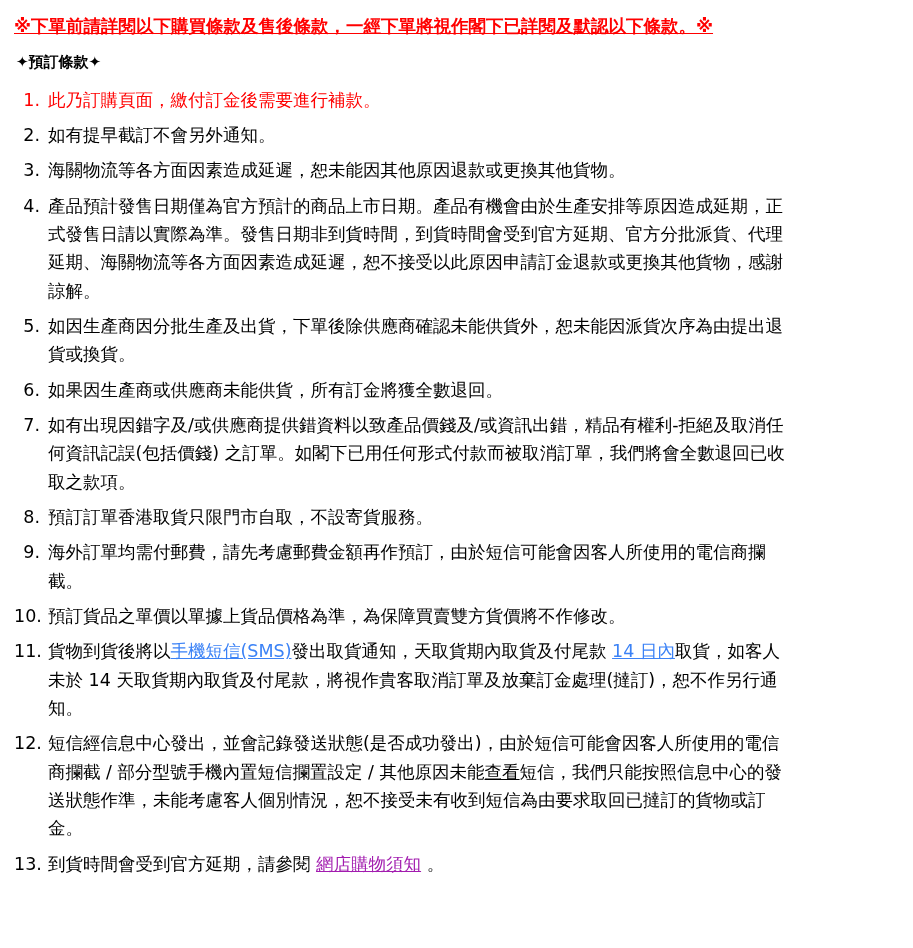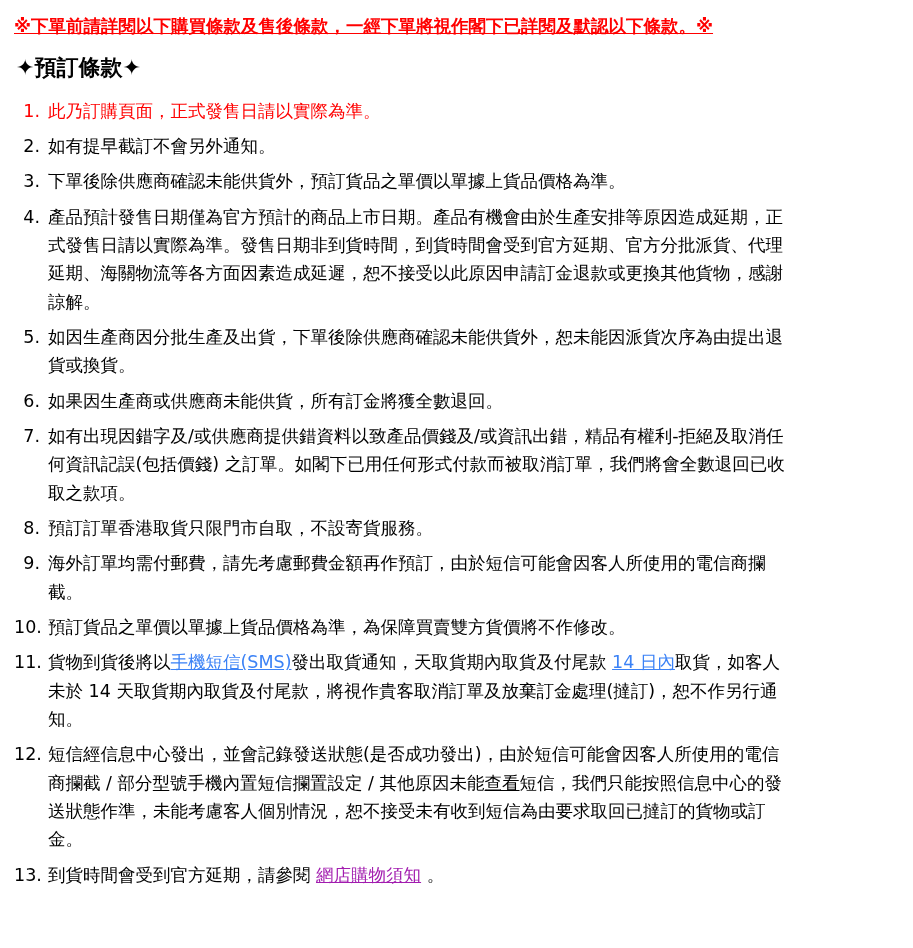--- a/index.html
+++ b/index.html
@@ -23,21 +23,21 @@
     font-weight: bold;
     font-size: 17.5px;
     text-decoration: underline;
     letter-spacing: 0px;
     line-height: 1.4;
     margin: 4px 0 14px 0;
     white-space: nowrap;
   }
   .section-title {
     font-weight: bold;
-    font-size: 22px;
+    font-size: 15px;
     margin: 0 0 14px 2px;
   }
   ol.terms {
     list-style: none;
     margin: 0;
     padding: 0;
     counter-reset: term;
   }
   ol.terms > li {
     position: relative;
@@ -78,23 +78,23 @@
 </head>
 <body>
 
 <div class="page">
 
   <div class="headline">※下單前請詳閱以下購買條款及售後條款，一經下單將視作閣下已詳閱及默認以下條款。※</div>
 
   <div class="section-title">✦預訂條款✦</div>
 
   <ol class="terms" id="terms-list">
-      <li class="red"><span class="txt">此乃訂購頁面，正式發售日請以實際為準。</span></li>
+      <li class="red"><span class="txt">此乃訂購頁面，繳付訂金後需要進行補款。</span></li>
       <li><span class="txt">如有提早截訂不會另外通知。</span></li>
-      <li><span class="txt">下單後除供應商確認未能供貨外，預訂貨品之單價以單據上貨品價格為準。</span></li>
+      <li><span class="txt">海關物流等各方面因素造成延遲，恕未能因其他原因退款或更換其他貨物。</span></li>
       <li><span class="txt">產品預計發售日期僅為官方預計的商品上市日期。產品有機會由於生產安排等原因造成延期，正式發售日請以實際為準。發售日期非到貨時間，到貨時間會受到官方延期、官方分批派貨、代理延期、海關物流等各方面因素造成延遲，恕不接受以此原因申請訂金退款或更換其他貨物，感謝諒解。</span></li>
       <li><span class="txt">如因生產商因分批生產及出貨，下單後除供應商確認未能供貨外，恕未能因派貨次序為由提出退貨或換貨。</span></li>
       <li><span class="txt">如果因生產商或供應商未能供貨，所有訂金將獲全數退回。</span></li>
       <li><span class="txt">如有出現因錯字及/或供應商提供錯資料以致產品價錢及/或資訊出錯，精品有權利-拒絕及取消任何資訊記誤(包括價錢) 之訂單。如閣下已用任何形式付款而被取消訂單，我們將會全數退回已收取之款項。</span></li>
       <li><span class="txt">預訂訂單香港取貨只限門市自取，不設寄貨服務。</span></li>
       <li><span class="txt">海外訂單均需付郵費，請先考慮郵費金額再作預訂，由於短信可能會因客人所使用的電信商攔截。</span></li>
       <li><span class="txt">預訂貨品之單價以單據上貨品價格為準，為保障買賣雙方貨價將不作修改。</span></li>
       <li><span class="txt">貨物到貨後將以</span><span class="red-u">手機短信(SMS)</span><span class="txt">發出取貨通知，天取貨期內取貨及付尾款 </span><span class="red-u">14 日內</span><span class="txt">取貨，如客人未於 14 天取貨期內取貨及付尾款，將視作貴客取消訂單及放棄訂金處理(撻訂)，恕不作另行通知。</span></li>
       <li><span class="txt">短信經信息中心發出，並會記錄發送狀態(是否成功發出)，由於短信可能會因客人所使用的電信商攔截 / 部分型號手機內置短信攔置設定 / 其他原因未能</span><span class="u">查看</span><span class="txt">短信，我們只能按照信息中心的發送狀態作準，未能考慮客人個別情況，恕不接受未有收到短信為由要求取回已撻訂的貨物或訂金。</span></li>
       <li><span class="txt">到貨時間會受到官方延期，請參閱 </span><span class="link">網店購物須知</span><span class="txt"> 。</span></li>

